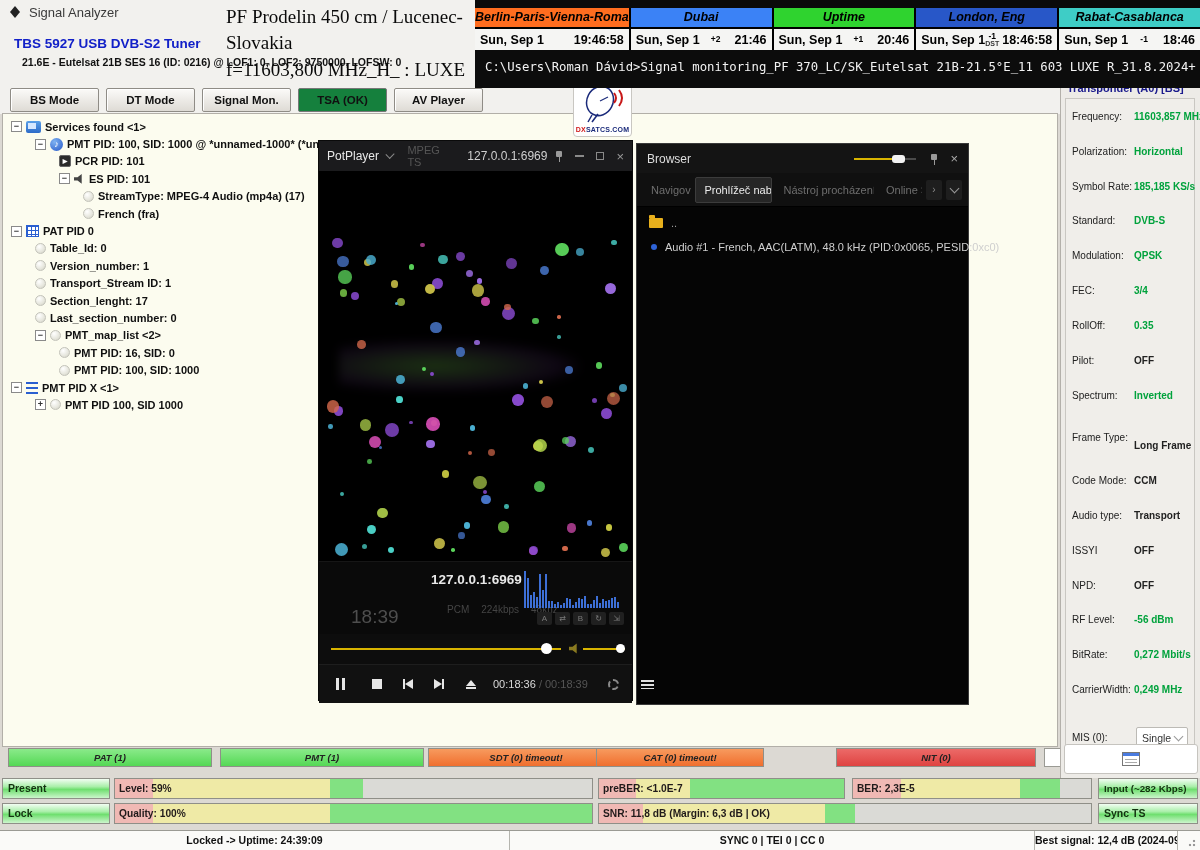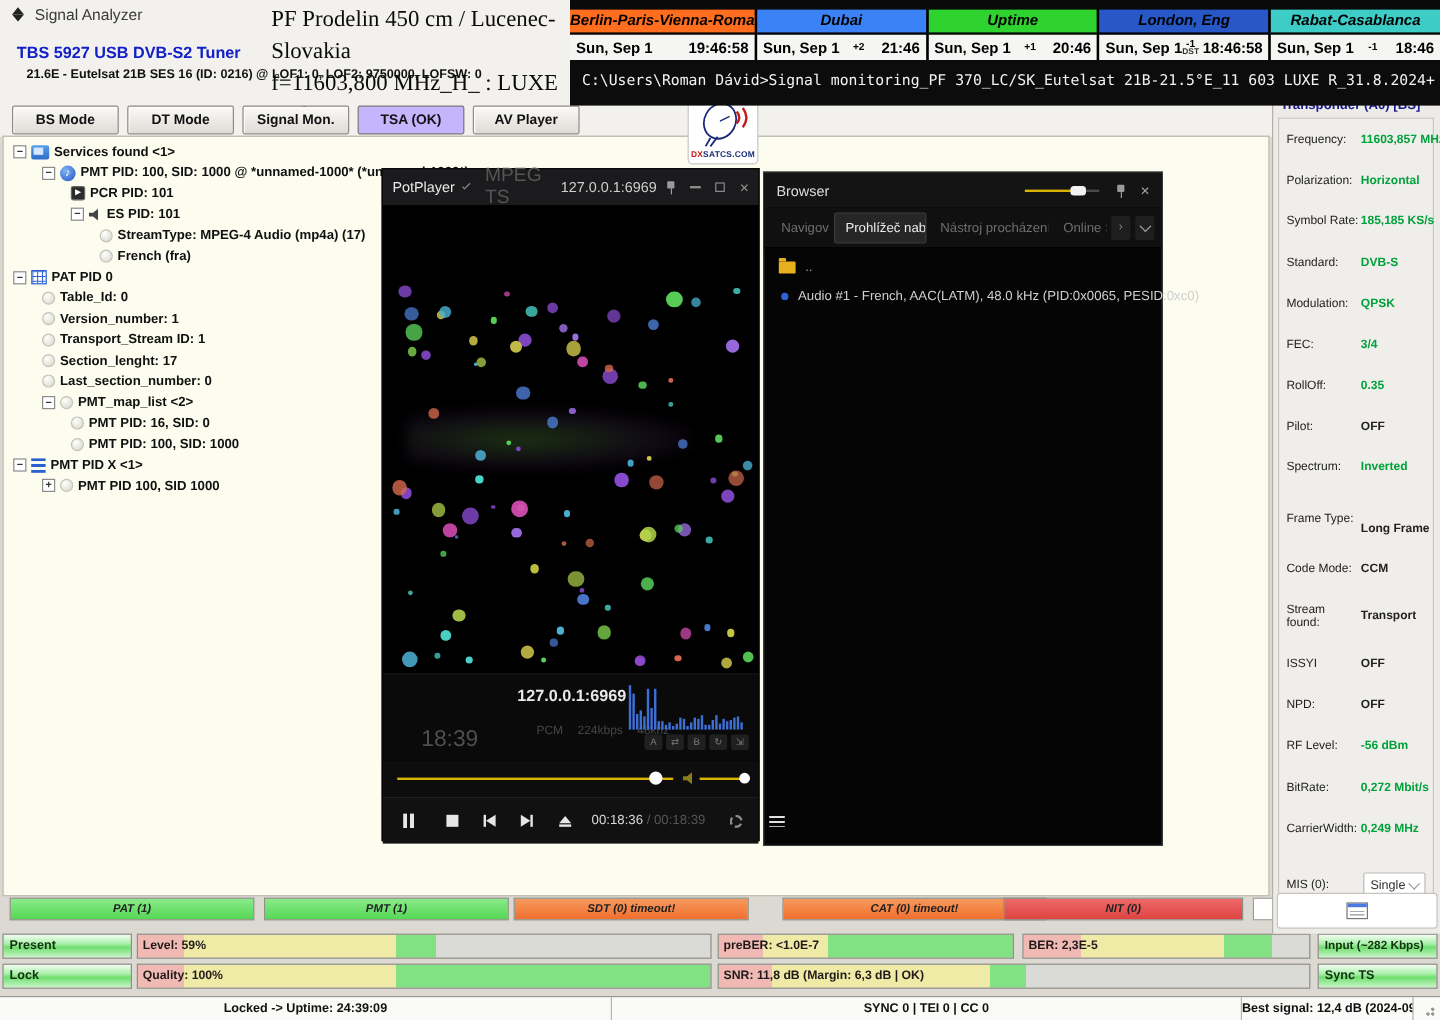--- a/index.html
+++ b/index.html
@@ -37,21 +37,21 @@
   .c-time{margin-left:auto;flex:0 0 auto;}
   
   #terminal{position:absolute;left:475px;top:50px;width:725px;height:38px;background:#0c0c0c;z-index:29;
             box-sizing:border-box;padding:10px 0 0 10px;}
   #terminal .tline{font-family:"DejaVu Sans Mono",monospace;font-size:12.3px;color:#f2f2f2;white-space:nowrap;}
   
   .tabbtn{position:absolute;top:88px;width:89px;height:24px;box-sizing:border-box;text-align:center;
           line-height:22px;font-size:11.5px;font-weight:bold;color:#111;cursor:default;
           background:linear-gradient(180deg,#fbfaf8,#dedbd5);border:1px solid #8f8c86;
           border-radius:2px;box-shadow:inset 1px 1px 0 #fff;}
-  .tabbtn.active{background:#c4b5fd;box-shadow:none;border:1px solid #777;}
+  .tabbtn.active{background:#15803d;box-shadow:none;border:1px solid #777;}
   
   #treepanel{position:absolute;left:2px;top:113px;width:1056px;height:634px;background:#fcfcef;
              border:1px solid #b2afa8;box-sizing:border-box;padding-top:4px;z-index:1;}
   .titem{display:flex;align-items:center;height:17.4px;font-size:11px;font-weight:bold;color:#101010;white-space:nowrap;}
   .lvl0{padding-left:8px;} .lvl1{padding-left:32px;} .lvl2{padding-left:56px;} .lvl3{padding-left:80px;}
   .ebox{width:11px;height:11px;box-sizing:border-box;border:1px solid #8a8a8a;background:#fff;
         font-size:9px;line-height:8px;text-align:center;color:#333;margin-right:4px;flex:0 0 auto;}
   .ebox.minus::after{content:"−";} .ebox.plus::after{content:"+";}
   .ticon{display:inline-block;margin-right:4px;flex:0 0 auto;position:relative;}
   .ticon.tv{width:15px;height:12px;background:linear-gradient(180deg,#5aa0e8,#2d6bc8);border-radius:2px;}
@@ -92,21 +92,21 @@
   .mon-icon::before{content:"";position:absolute;left:0;top:0;right:0;height:3px;background:#4a7be0;}
   .mon-icon::after{content:"";position:absolute;left:2px;top:6px;right:2px;height:4px;
        background:repeating-linear-gradient(180deg,#aaa 0 1px,transparent 1px 3px);}
   
   #player{position:absolute;left:318px;top:140px;width:315px;height:561px;background:#000;
           border:1px solid #0a0a0a;box-sizing:border-box;z-index:20;}
   #p-titlebar{height:30px;background:#1b1b1d;display:flex;align-items:center;padding:0 8px;gap:8px;}
   .p-title{font-size:12px;color:#e8e8e8;}
   .chev-dn{width:6px;height:6px;border-right:1.5px solid #888;border-bottom:1.5px solid #888;
            transform:rotate(45deg);margin-top:-3px;}
-  .p-codec{font-size:16px;color:#555;margin-left:6px;}
+  .p-codec{font-size:11px;color:#555;margin-left:6px;}
   .p-url{font-size:12px;color:#cfcfcf;margin-left:8px;}
   .p-winbtns{margin-left:auto;display:flex;align-items:center;gap:12px;}
   .pin-icon{width:8px;height:12px;position:relative;}
   .pin-icon::before{content:"";position:absolute;left:1px;top:1px;width:6px;height:6px;background:#9a9a9a;border-radius:1px;}
   .pin-icon::after{content:"";position:absolute;left:4px;top:7px;width:1px;height:5px;background:#9a9a9a;}
   .min-icon{width:9px;height:2px;background:#8a8a8a;}
   .max-icon{width:8px;height:8px;border:1.5px solid #8a8a8a;box-sizing:border-box;}
   .x-icon{color:#9a9a9a;font-size:13px;line-height:13px;}
   #p-video{position:relative;height:390px;background:#000;overflow:hidden;}
   #p-aurora{position:absolute;left:20px;top:170px;width:240px;height:50px;
@@ -354,21 +354,21 @@
         </div>
       <div class="tp-row">
           <span class="tp-label">Frame Type:</span>
           <span class="tp-value" style="color: rgb(34, 34, 34); margin-top: 16px;">Long Frame</span>
         </div>
       <div class="tp-row">
           <span class="tp-label">Code Mode:</span>
           <span class="tp-value" style="color: rgb(34, 34, 34);">CCM</span>
         </div>
       <div class="tp-row">
-          <span class="tp-label">Stream found:</span>
+          <span class="tp-label">Audio type:</span>
           <span class="tp-value" style="color: rgb(34, 34, 34);">Transport</span>
         </div>
       <div class="tp-row">
           <span class="tp-label">ISSYI</span>
           <span class="tp-value" style="color: rgb(34, 34, 34);">OFF</span>
         </div>
       <div class="tp-row">
           <span class="tp-label">NPD:</span>
           <span class="tp-value" style="color: rgb(34, 34, 34);">OFF</span>
         </div>
@@ -637,21 +637,21 @@
       <line x1="22" y1="16" x2="30" y2="12" stroke="#1a2a7a" stroke-width="1.2"></line>
       <path d="M36 8 q4 5 0 10" fill="none" stroke="#c81818" stroke-width="2"></path>
       <path d="M41 5 q6 8 0 16" fill="none" stroke="#c81818" stroke-width="2"></path>
     </svg>
     <div class="logo-text"><span class="logo-dx">DX</span><span class="logo-rest">SATCS.COM</span></div>
   </div>
 
   <div class="tstat green" style="left:8px;width:204px">PAT (1)</div>
   <div class="tstat green" style="left:220px;width:204px">PMT (1)</div>
   <div class="tstat orange" style="left:428px;width:196px">SDT (0) timeout!</div>
-  <div class="tstat orange" style="left:652px;width:220px">CAT (0) timeout!</div>
+  <div class="tstat orange" style="left:596px;width:168px">CAT (0) timeout!</div>
   <div class="tstat red" style="left:836px;width:200px">NIT (0)</div>
   <div id="tstat-spacer"></div>
 
   <div class="sigrow" style="top:778px">
     <div class="sigbox" style="left:2px;width:108px">Present</div>
     <div class="sigbar" id="bar-level" style="left:114px;width:479px">
         <span>Level: 59%</span>
       </div>
     <div class="sigbar" id="bar-preber" style="left:598px;width:247px">
         <span>preBER: &lt;1.0E-7</span>

